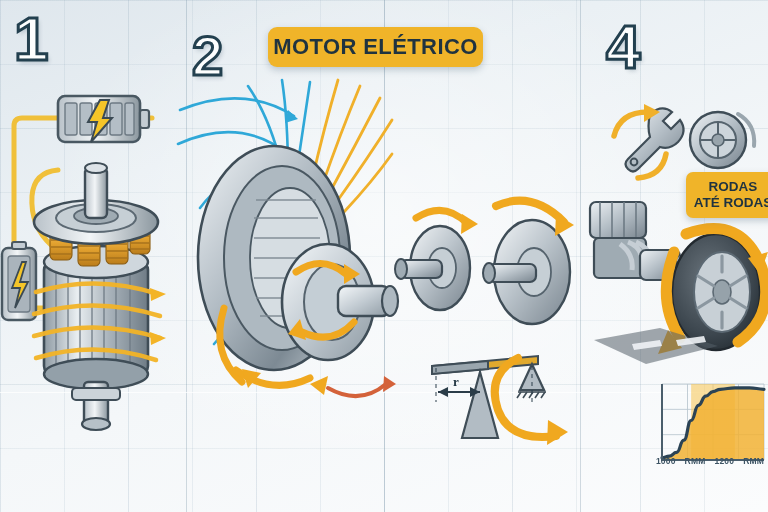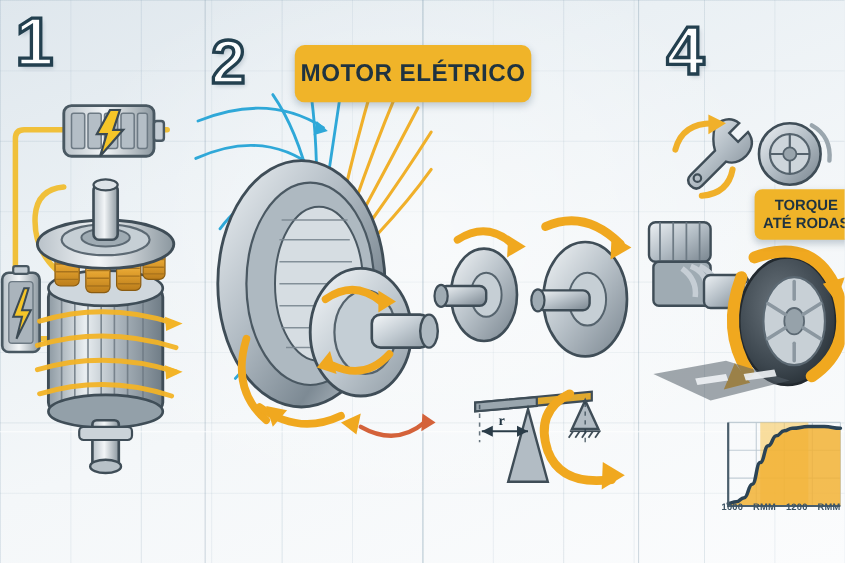--- a/index.html
+++ b/index.html
@@ -27,21 +27,21 @@
   .step-num{position:absolute;font-size:62px;font-weight:700;line-height:1;
     color:#fdfefe;-webkit-text-stroke:3px #23404f;
     letter-spacing:-1px;
     text-shadow:2px 3px 4px rgba(40,70,90,.22);}
 
   
   .badge{position:absolute;background:#f0b429;border-radius:9px;
     color:#1f3340;font-weight:700;text-align:center;
     box-shadow:0 3px 7px rgba(60,90,110,.28);
     display:flex;align-items:center;justify-content:center;}
-  #title-badge{left:268px;top:41px;width:215px;height:52px;font-size:22px;letter-spacing:.4px;}
+  #title-badge{left:268px;top:27px;width:215px;height:40px;font-size:22px;letter-spacing:.4px;}
   #torque-badge{left:686px;top:172px;width:86px;height:46px;font-size:13.5px;line-height:1.22;
     border-radius:7px;padding:0 4px;flex-direction:column;}
 
   
   .art{position:absolute;}
   svg{display:block;overflow:visible;}
 
   
   #chart{position:absolute;left:648px;top:376px;width:120px;height:104px;}
   .chart-ticks{position:absolute;left:648px;top:456px;width:124px;
@@ -403,21 +403,21 @@
 
   <div class="step-num" style="left:14px;top:8px">1</div>
   <div class="step-num" style="left:192px;top:28px;font-size:56px">2</div>
   <div class="step-num" style="left:606px;top:16px">4</div>
 
   <div class="badge" id="title-badge">
     <span>MOTOR ELÉTRICO</span>
   </div>
 
   <div class="badge" id="torque-badge">
-    <span>TORQUE</span>
+    <span>RODAS</span>
     <span>ATÉ RODAS</span>
   </div>
 
   <div id="chart">
     <svg id="chart-svg" width="120" height="104" viewBox="0 0 120 104">
       <g id="chart-grid">
           <path d="M14 8 V84" stroke="#b9c6cf" stroke-width="1" opacity=".85"></path>
           <path d="M39.5 8 V84" stroke="#b9c6cf" stroke-width="1" opacity=".85"></path>
           <path d="M65 8 V84" stroke="#b9c6cf" stroke-width="1" opacity=".85"></path>
           <path d="M90.5 8 V84" stroke="#b9c6cf" stroke-width="1" opacity=".85"></path>

